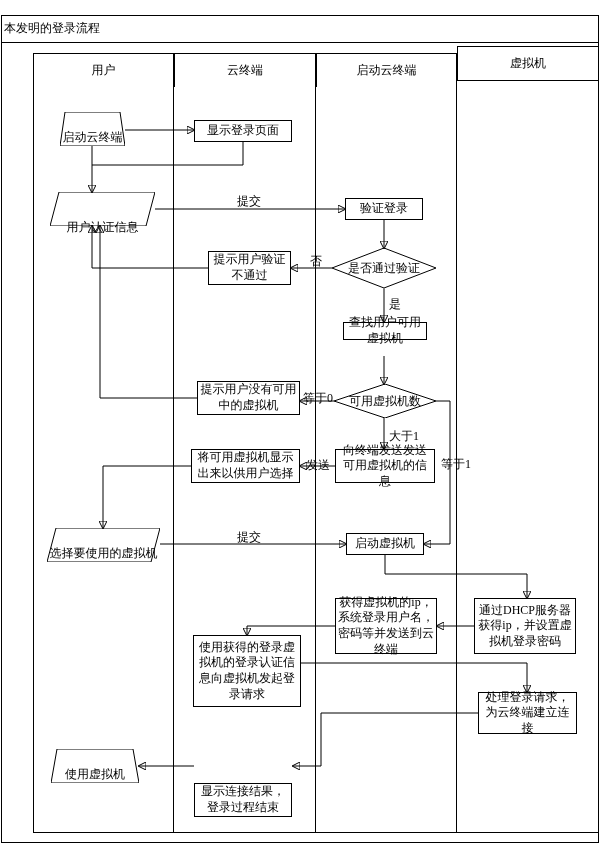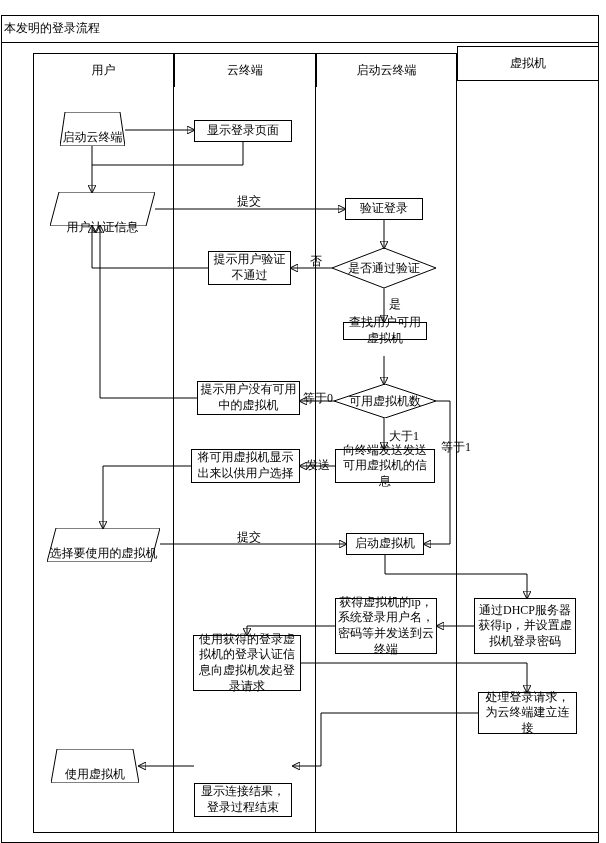--- a/index.html
+++ b/index.html
@@ -73,36 +73,36 @@
 <div class="trap" style="left:47px;top:528px;width:113px;height:34px">
       <svg viewBox="0 0 113 34">
         <polygon points="9,0 113,0 104,34 0,34" fill="#fff" stroke="#000"></polygon>
       </svg>
       <span>选择要使用的虚拟机</span>
     </div>
 <div class="box" style="left:346px;top:533px;width:78px;height:22px">启动虚拟机</div>
 
 <div class="box" style="left:335px;top:598px;width:102px;height:56px">获得虚拟机的ip，系统登录用户名，密码等并发送到云终端</div>
 <div class="box" style="left:474px;top:598px;width:102px;height:56px">通过DHCP服务器获得ip，并设置虚拟机登录密码</div>
-<div class="box" style="left:193px;top:635px;width:108px;height:56px">使用获得的登录虚拟机的登录认证信息向虚拟机发起登录请求</div>
+<div class="box" style="left:193px;top:635px;width:108px;height:72px">使用获得的登录虚拟机的登录认证信息向虚拟机发起登录请求</div>
 <div class="box" style="left:478px;top:692px;width:99px;height:42px">处理登录请求，为云终端建立连接</div>
 <div class="box" style="left:194px;top:783px;width:98px;height:34px">显示连接结果，登录过程结束</div>
 <div class="trap" style="left:51px;top:749px;width:88px;height:34px">
       <svg viewBox="0 0 88 34">
         <polygon points="6,0 82,0 88,34 0,34" fill="#fff" stroke="#000"></polygon>
       </svg>
       <span>使用虚拟机</span>
     </div>
 
 <span class="lbl" style="left:237px;top:193px">提交</span>
 <span class="lbl" style="left:310px;top:253px">否</span>
 <span class="lbl" style="left:389px;top:296px">是</span>
 <span class="lbl" style="left:303px;top:390px">等于0</span>
 <span class="lbl" style="left:389px;top:428px">大于1</span>
-<span class="lbl" style="left:441px;top:439px">等于1</span>
+<span class="lbl" style="left:441px;top:456px">等于1</span>
 <span class="lbl" style="left:306px;top:457px">发送</span>
 <span class="lbl" style="left:237px;top:529px">提交</span>
 
 <svg class="lines">
 <defs>
         <marker id="ah" markerWidth="8" markerHeight="8" refX="7" refY="4" orient="auto">
           <path d="M0,0 L8,4 L0,8 Z" fill="#000"></path>
         </marker>
       </defs>
 

